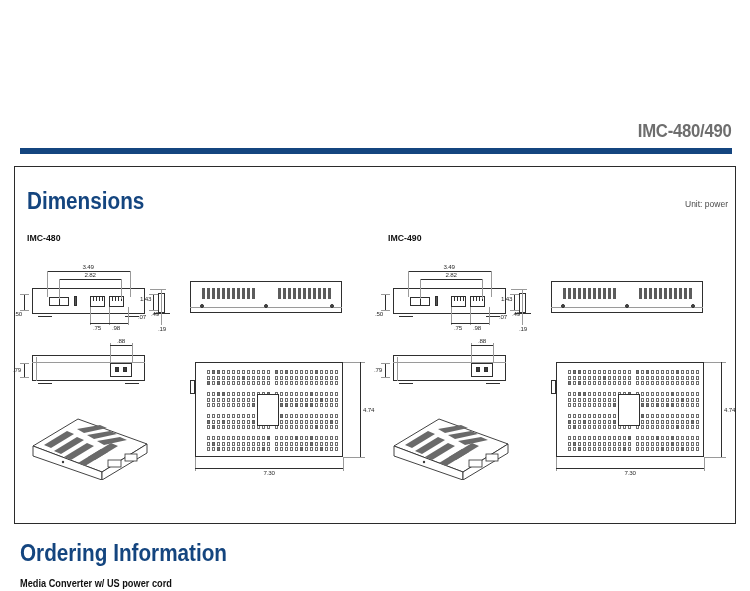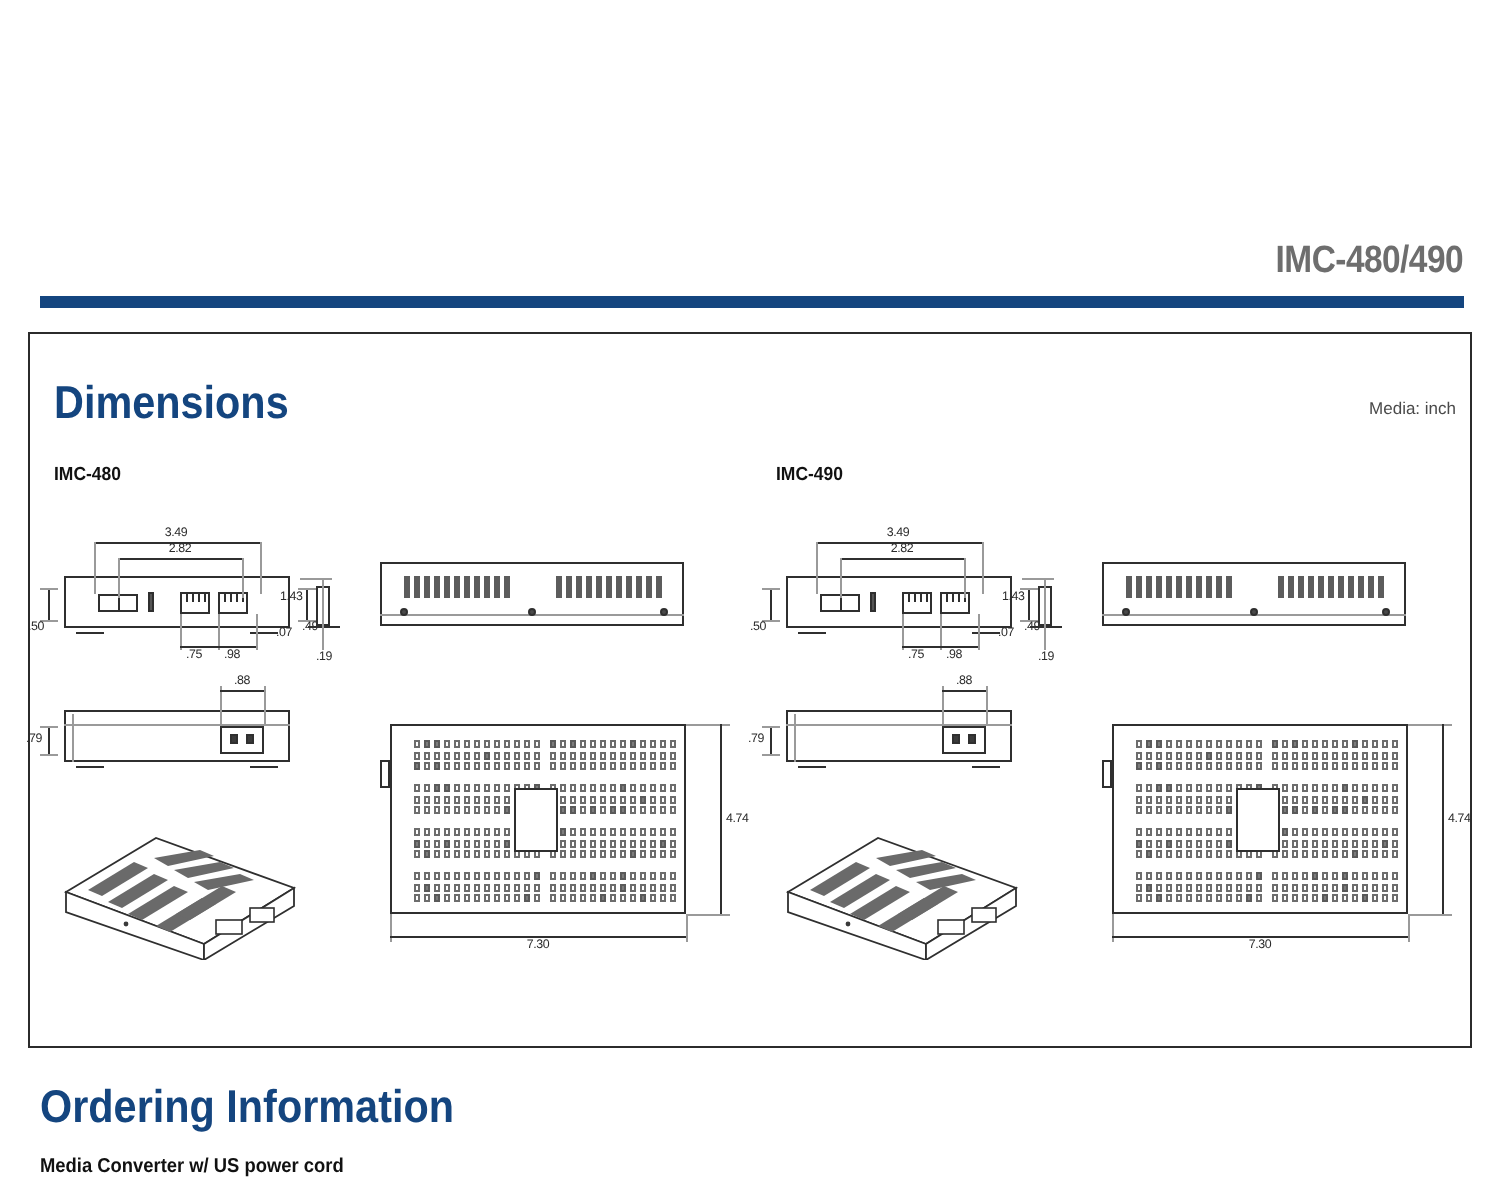--- a/index.html
+++ b/index.html
@@ -76,21 +76,21 @@
 </head>
 <body>
 
 <div class="page">
 
   <div class="doc-title">IMC-480/490</div>
   <div class="rule"></div>
 
   <div class="panel"></div>
   <div class="sec-heading">Dimensions</div>
-  <div class="unit-label">Media: inch</div>
+  <div class="unit-label">Unit: power</div>
   <div class="model-label ml-480">IMC-480</div>
   <div class="model-label ml-490">IMC-490</div>
 
   <div id="drawings">
       <div class="box" style="left:32px;top:288px;width:113px;height:26px;"></div>
       <div class="ln lnh" style="left:38px;top:316px;width:14px;"></div>
       <div class="ln lnh" style="left:125px;top:316px;width:14px;"></div>
       <div class="box" style="left:49px;top:297px;width:20px;height:9px;"></div>
       <div class="ln lnv" style="left:59px;top:297px;height:9px;"></div>
       <div class="box" style="left:74px;top:296px;width:3px;height:10px;background:#555;"></div>

